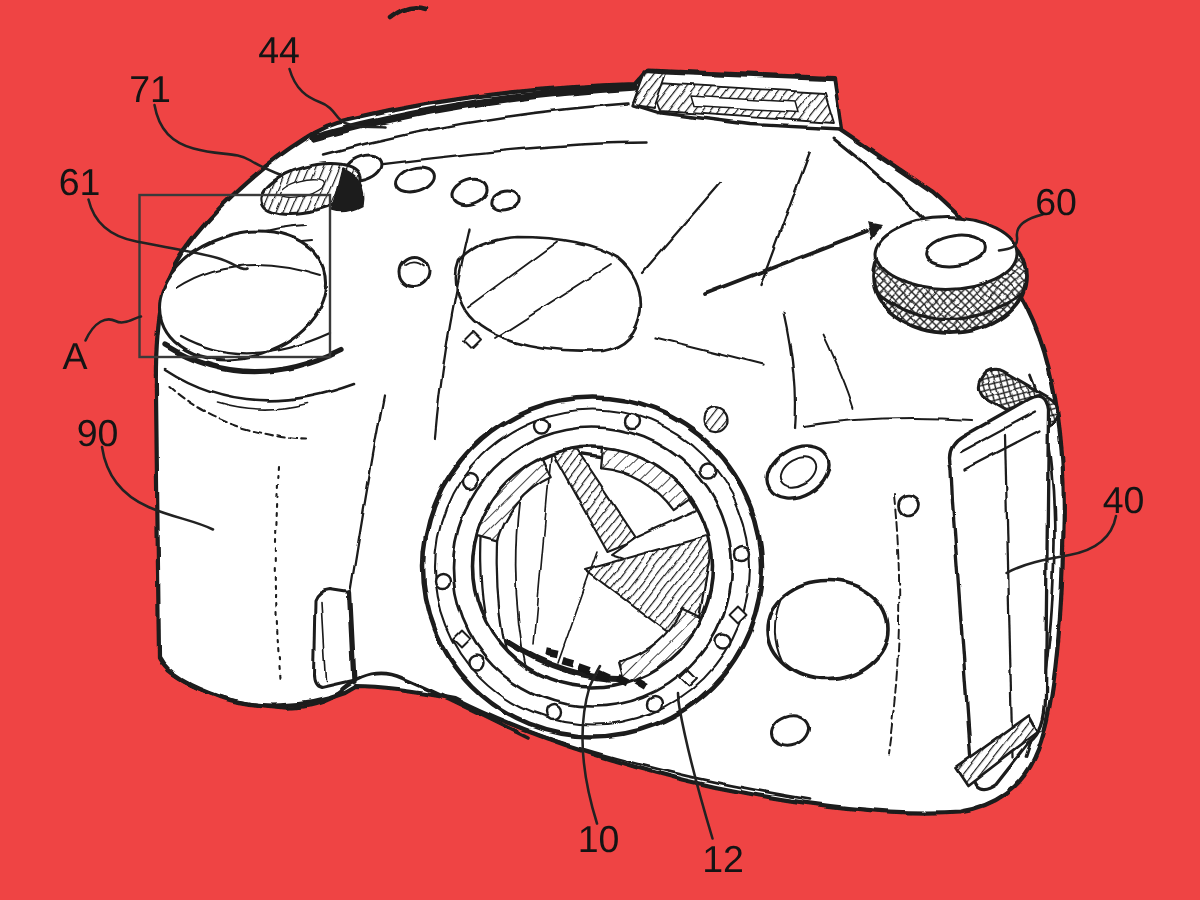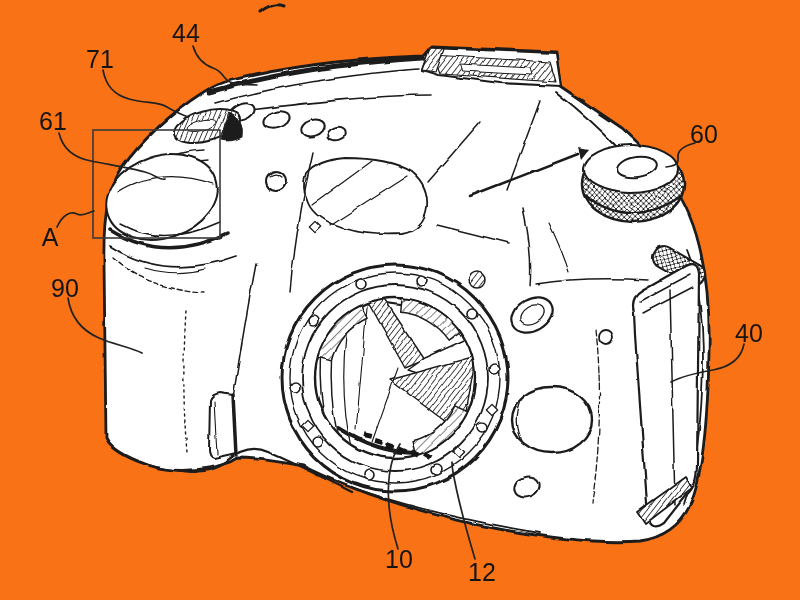--- a/index.html
+++ b/index.html
@@ -1,16 +1,16 @@
 <!DOCTYPE html>
 <html><head>
 <meta charset="utf-8">
 <style>
   html,body{margin:0;padding:0;background:#fff;}
-  .stage{position:relative;width:800px;height:600px;background:#f97316;overflow:hidden;
+  .stage{position:relative;width:800px;height:600px;background:#ef4444;overflow:hidden;
          font-family:"Liberation Sans", sans-serif;}
   svg{display:block}
   .ref-label{font-family:"Liberation Sans", sans-serif;font-size:25px;fill:#141414;}
 </style>
 </head>
 <body>
 
 <div class="stage">
 <svg width="800" height="600" viewBox="0 0 800 600">
   <defs>

